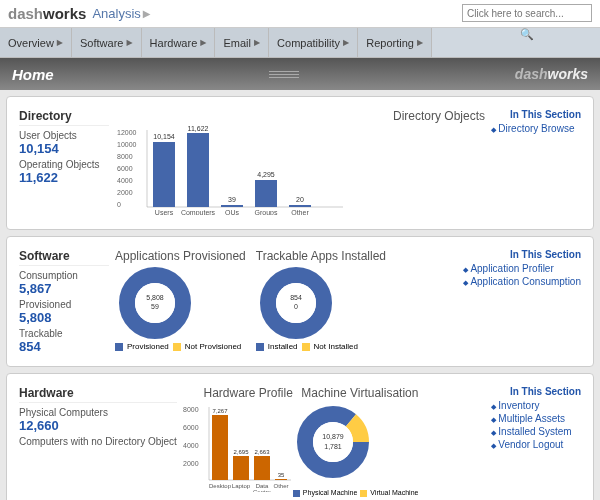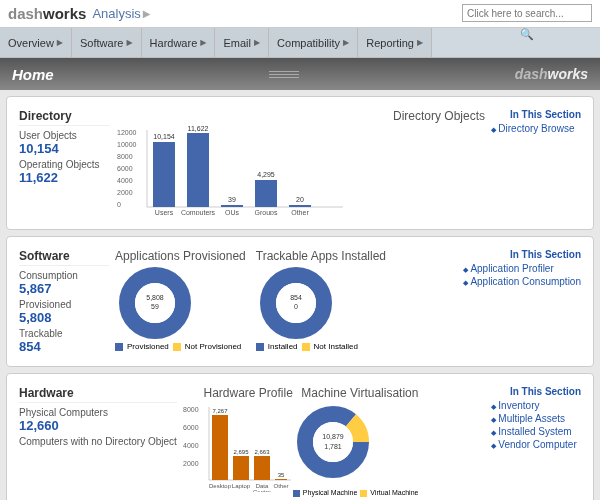--- a/index.html
+++ b/index.html
@@ -232,17 +232,17 @@
           <span style="display:inline-block;width:7px;height:7px;background:#ffcc44;margin-top:1px;"></span>
           <span>Virtual Machine</span>
         </div>
       </div>
     </div>
     <div class="card-right">
       <div class="in-section-title">In This Section</div>
       <div class="in-section-item">Inventory</div>
       <div class="in-section-item">Multiple Assets</div>
       <div class="in-section-item">Installed System</div>
-      <div class="in-section-item">Vendor Computer</div>
+      <div class="in-section-item">Vendor Logout</div>
     </div>
   </div>
 
 </div>
 
 </body></html>

